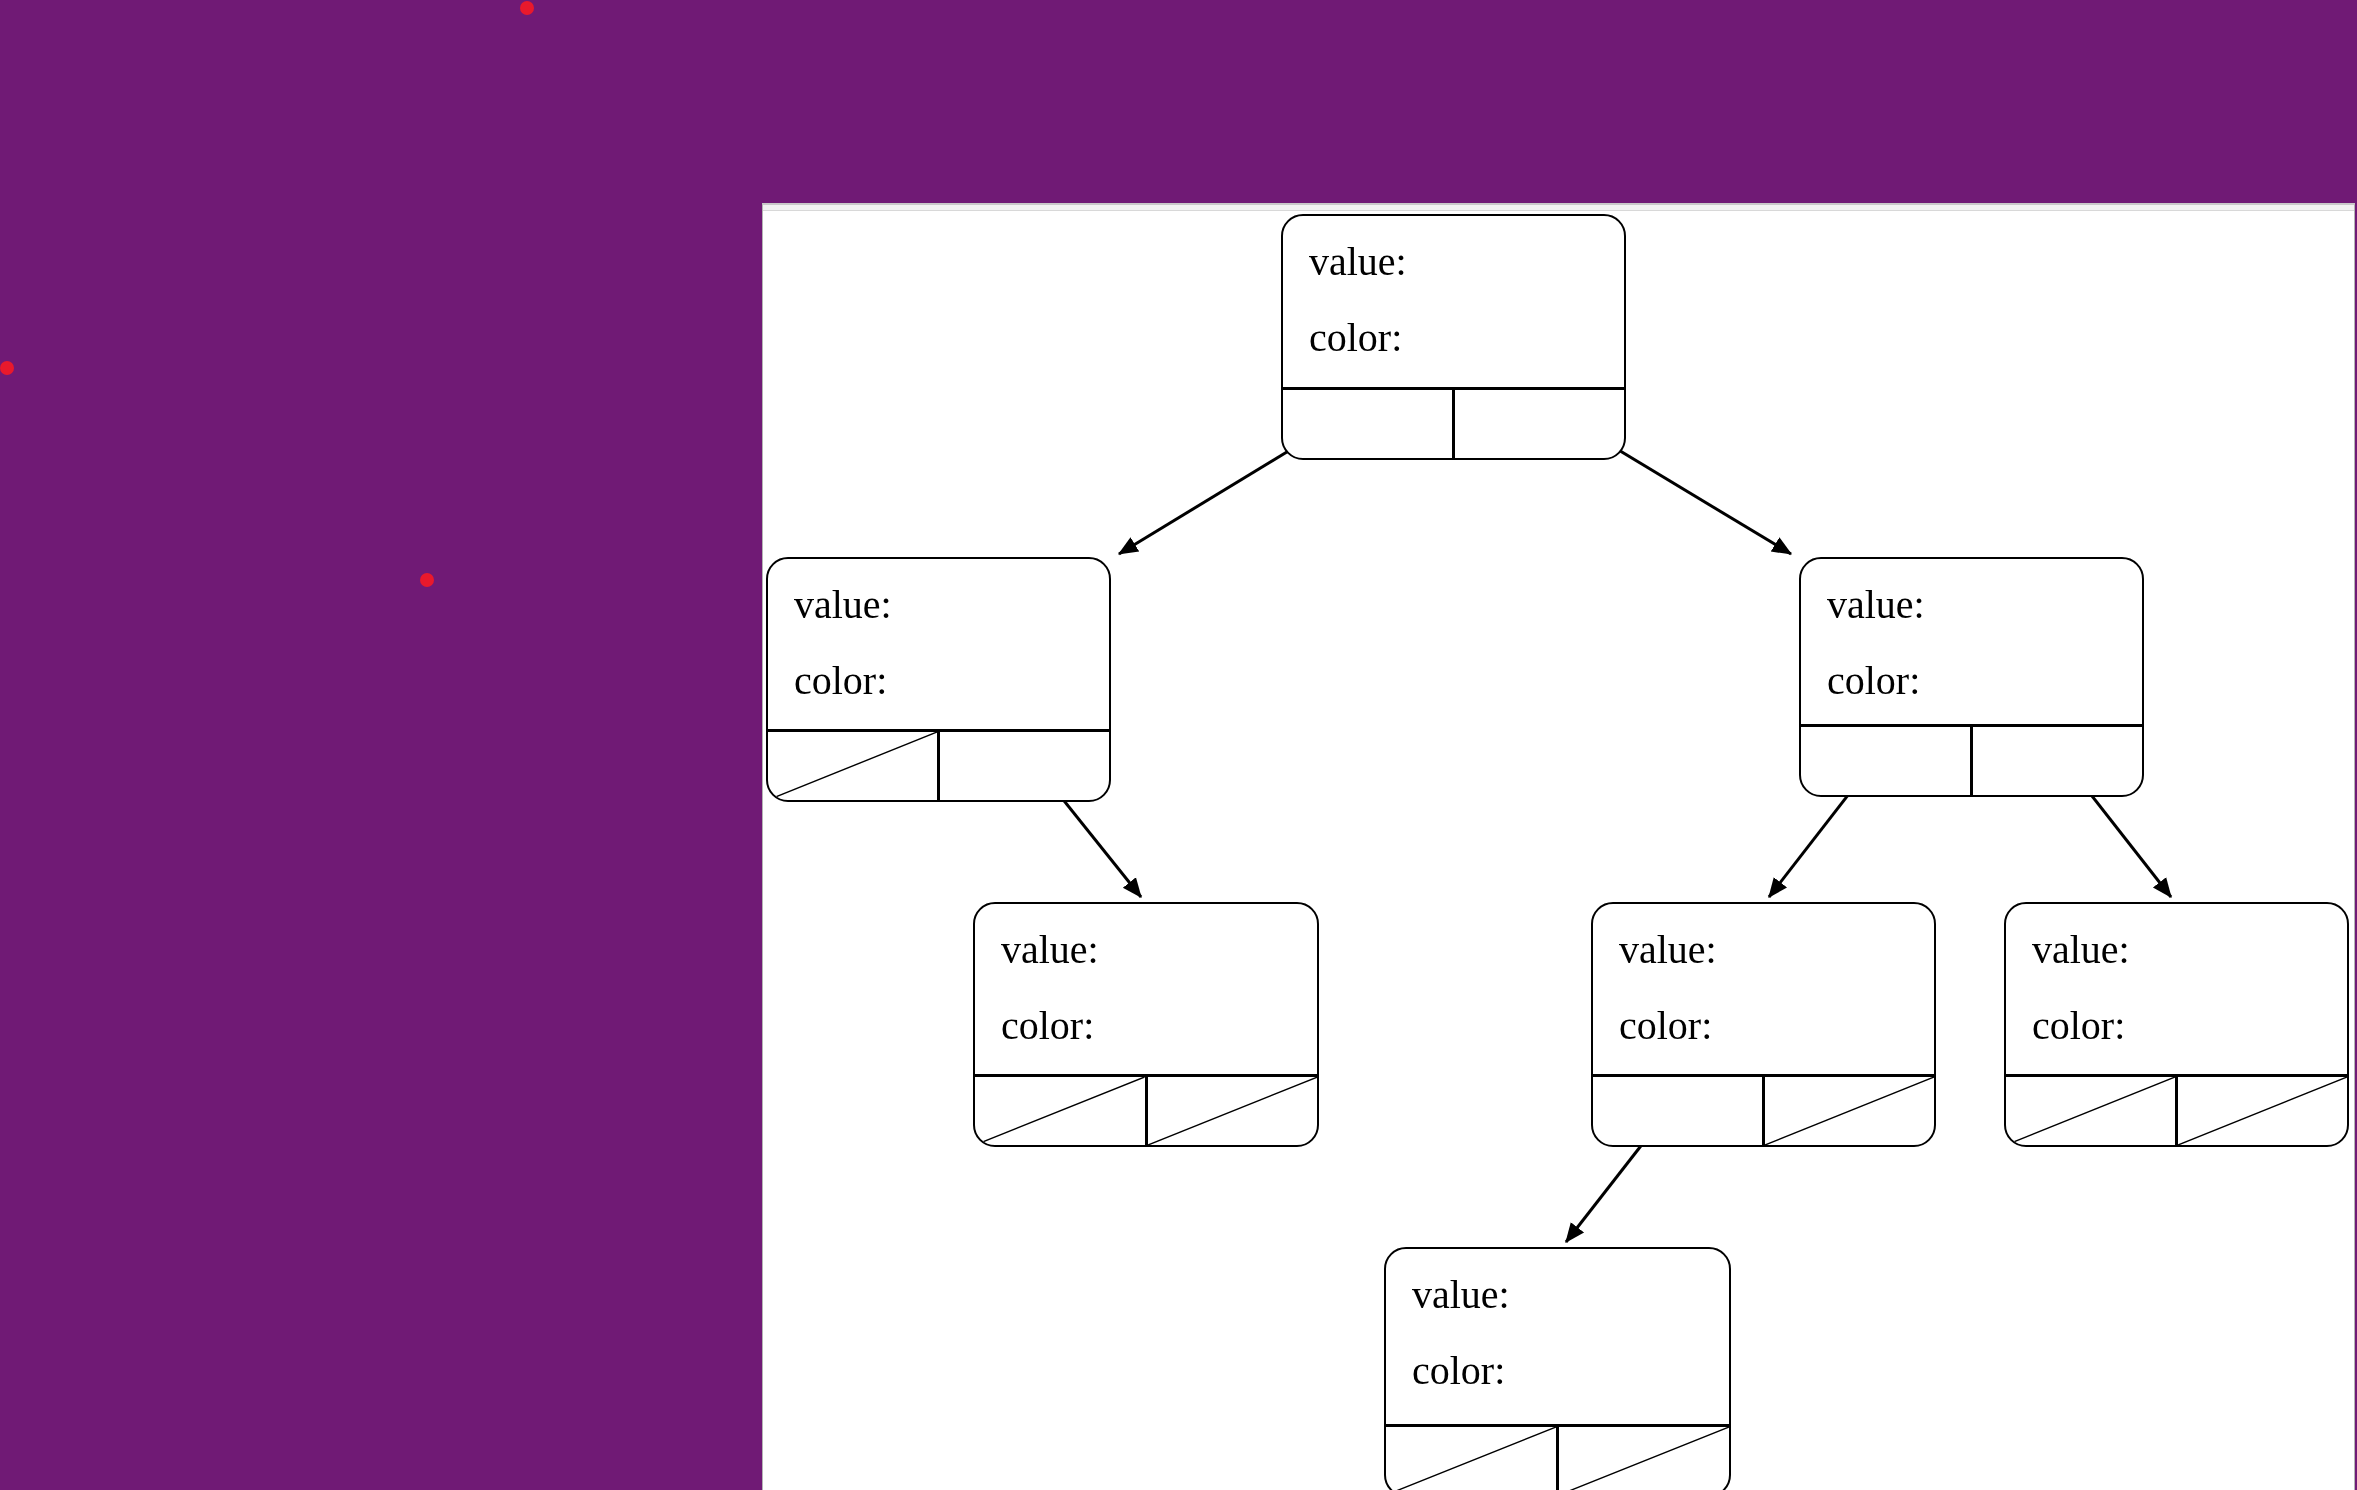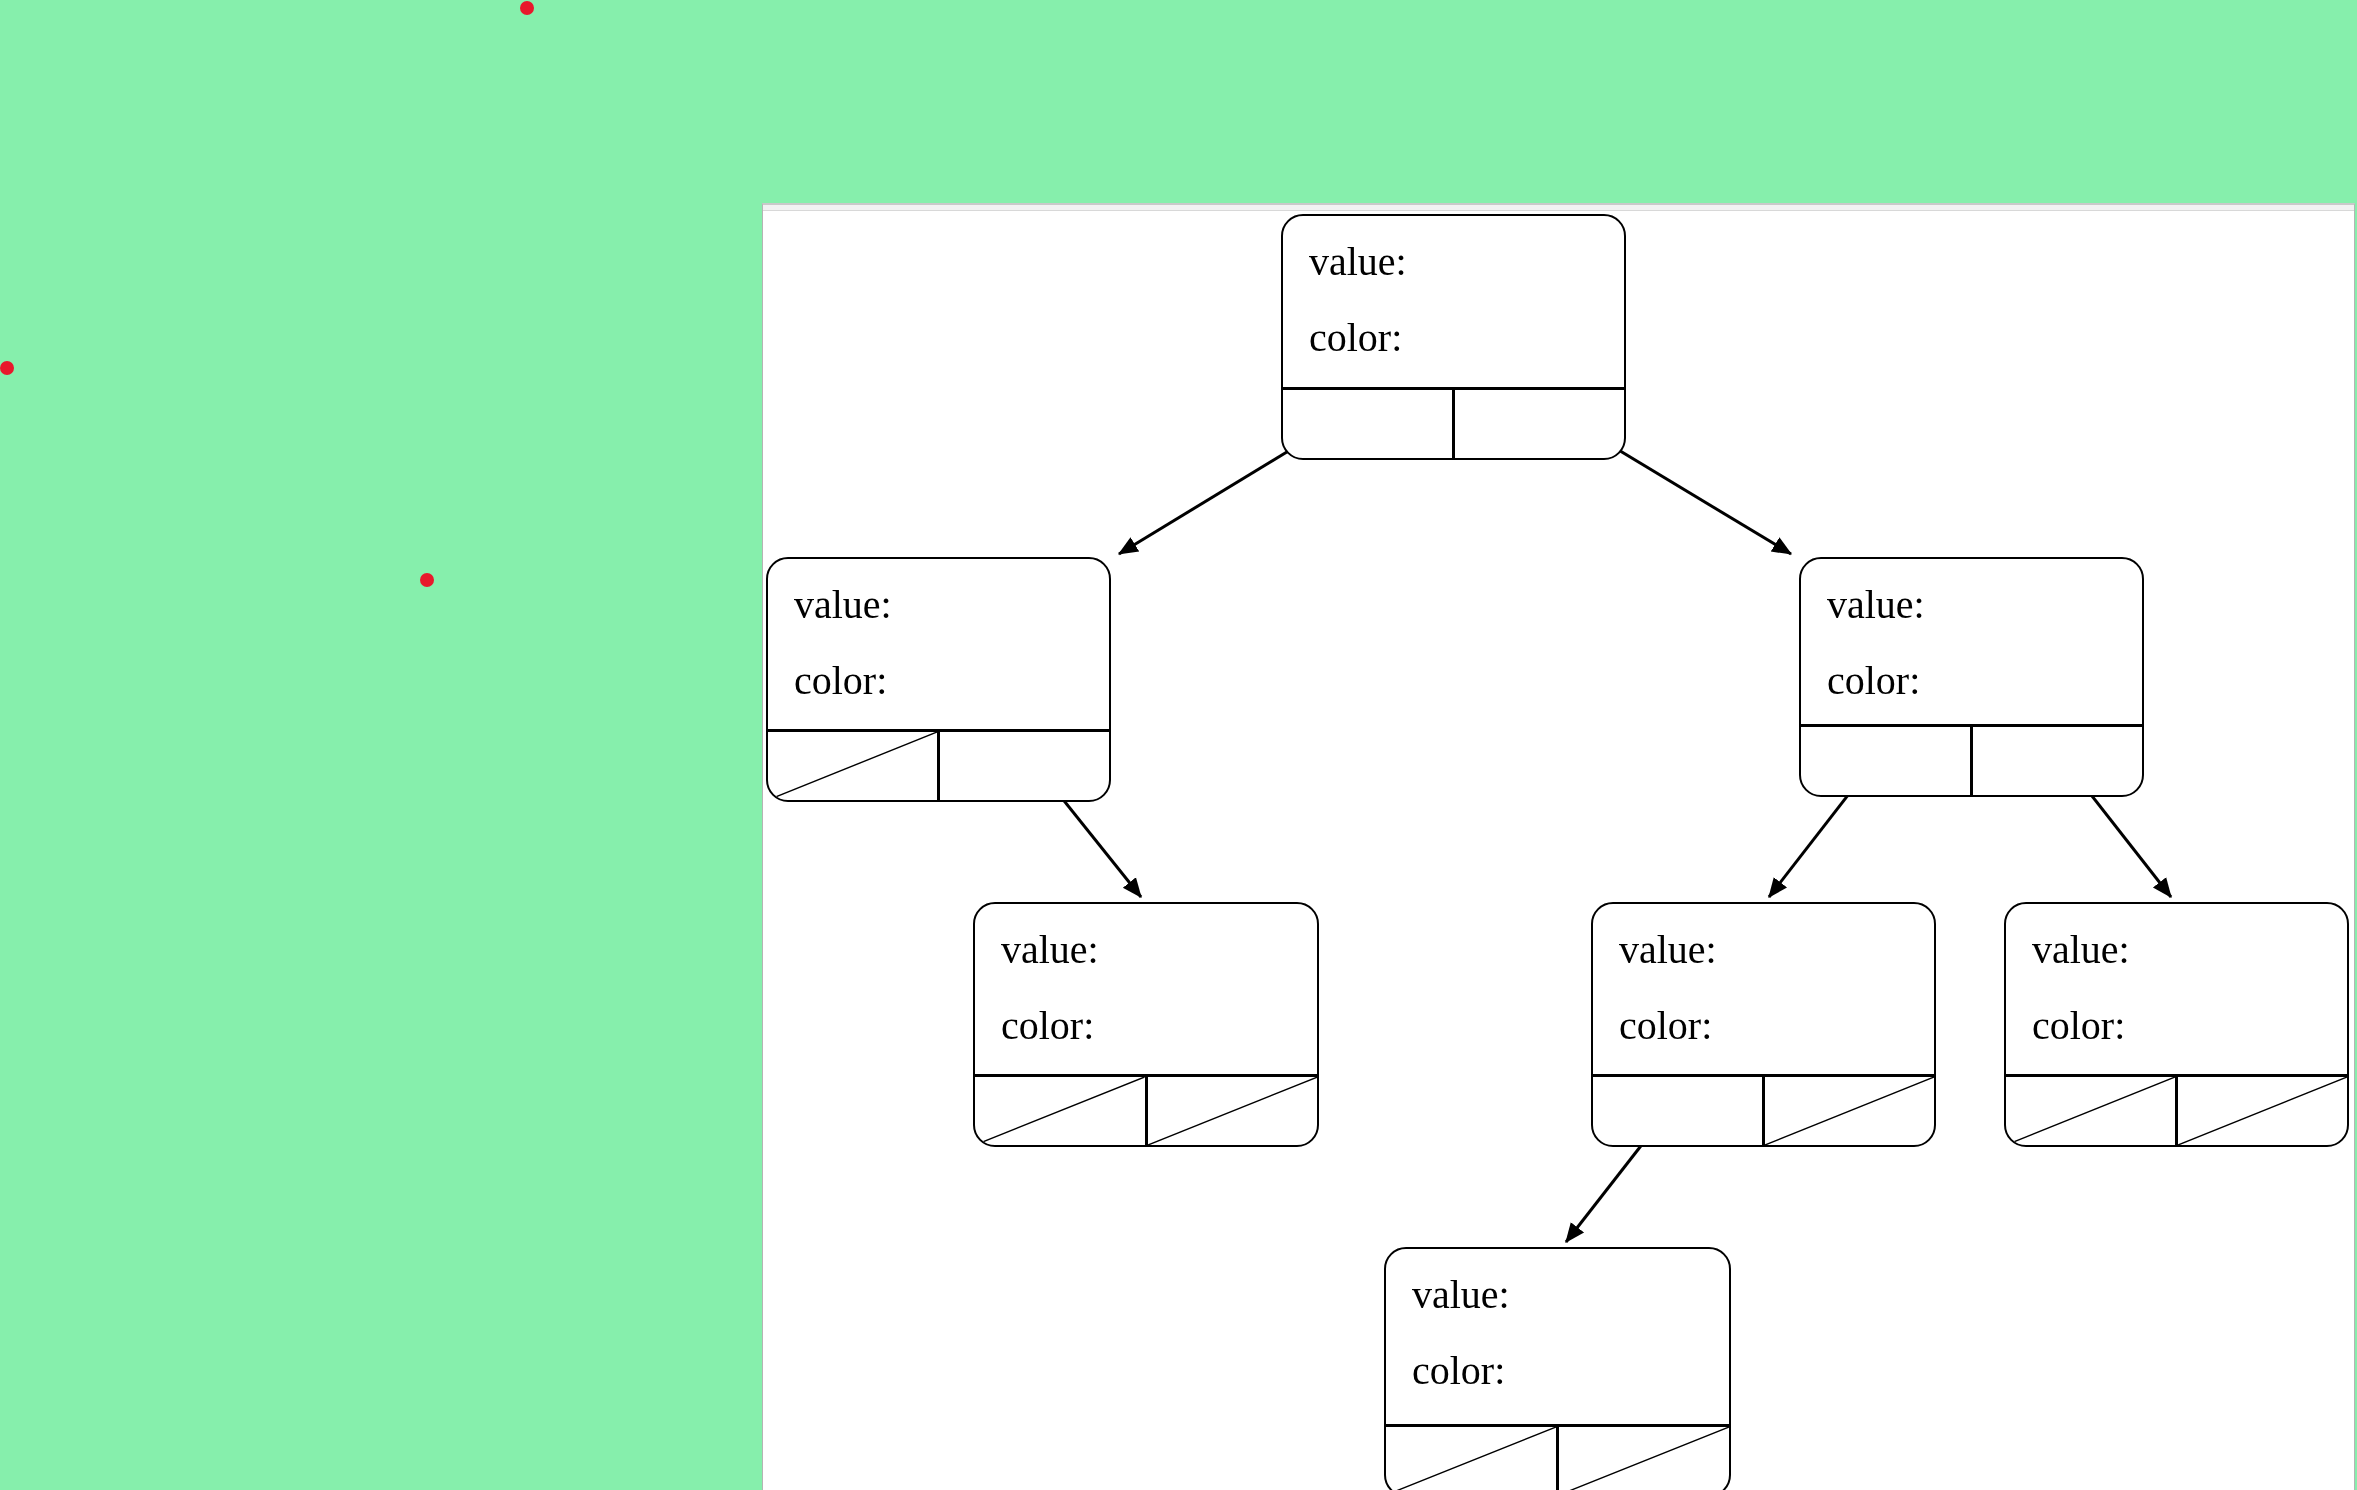--- a/index.html
+++ b/index.html
@@ -105,21 +105,21 @@
     position: absolute;
     left: 0;
     top: 0;
     width: 100%;
     height: 100%;
   }
 </style>
 </head>
 <body style="width: 2357px; height: 1490px; background: rgb(0, 0, 0);">
 
-<div id="root-canvas" style="width: 2357px; height: 1490px; background: #86efac;">
+<div id="root-canvas" style="width: 2357px; height: 1490px; background: #701a75;">
 
   <div id="dot-layer">
       <div class="red-dot" style="left: 520px; top: 1px; width: 14px; height: 14px; background: rgb(232, 25, 44);"></div>
       <div class="red-dot" style="left: 0px; top: 361px; width: 14px; height: 14px; background: rgb(232, 25, 44);"></div>
       <div class="red-dot" style="left: 420px; top: 573px; width: 14px; height: 14px; background: rgb(232, 25, 44);"></div>
     </div>
 
   <div id="diagram-panel" style="left: 762px; top: 203px; width: 1593px; height: 1287px; background: rgb(255, 255, 255);">
     <div id="panel-topstrip" style="background: rgb(242, 242, 242);"></div>
 

